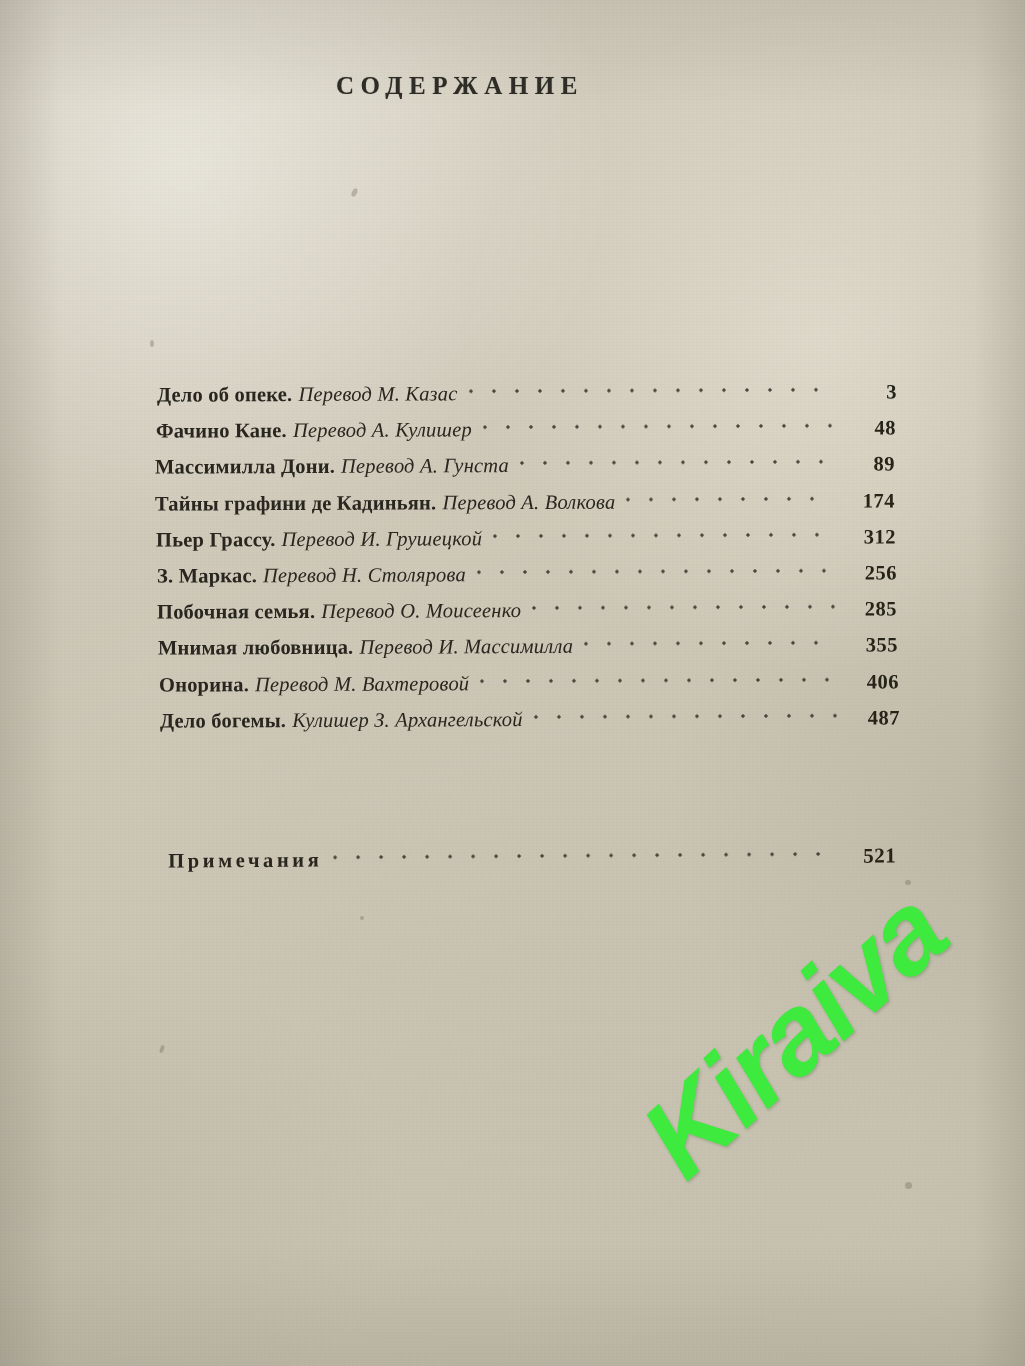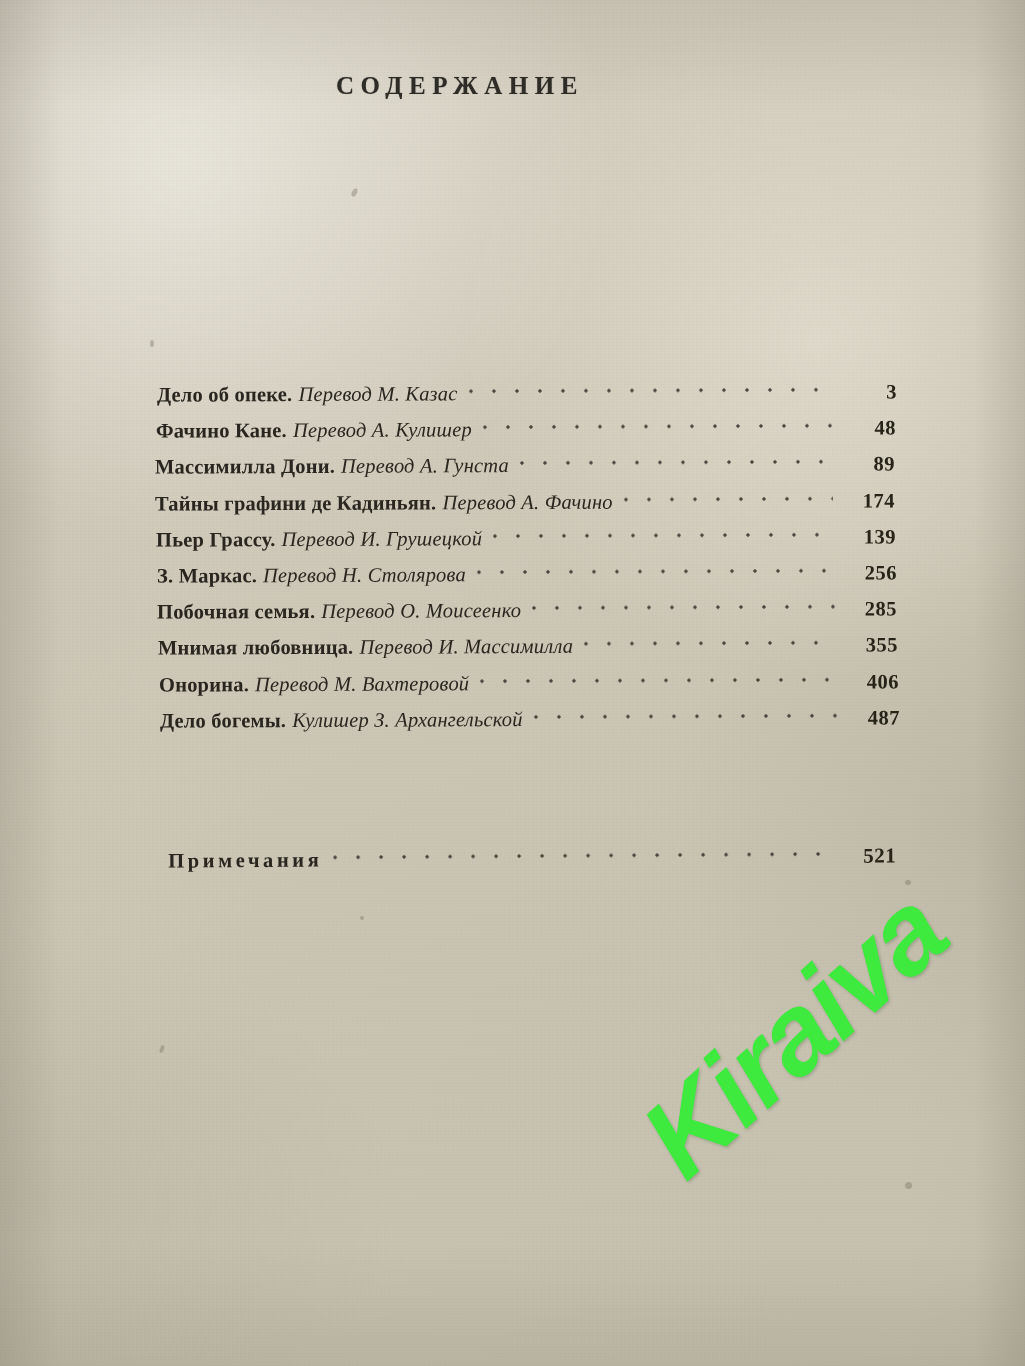--- a/index.html
+++ b/index.html
@@ -221,30 +221,30 @@
 
       <div class="toc-row">
         <span class="title">Массимилла Дони.</span>
         <span class="translator">Перевод А. Гунста</span>
         <span class="leader"></span>
         <span class="page-num">89</span>
       </div>
 
       <div class="toc-row">
         <span class="title">Тайны графини де Кадиньян.</span>
-        <span class="translator">Перевод А. Фачино</span>
+        <span class="translator">Перевод А. Волкова</span>
         <span class="leader"></span>
         <span class="page-num">174</span>
       </div>
 
       <div class="toc-row">
         <span class="title">Пьер Грассу.</span>
         <span class="translator">Перевод И. Грушецкой</span>
         <span class="leader"></span>
-        <span class="page-num">139</span>
+        <span class="page-num">312</span>
       </div>
 
       <div class="toc-row">
         <span class="title">З. Маркас.</span>
         <span class="translator">Перевод Н. Столярова</span>
         <span class="leader"></span>
         <span class="page-num">256</span>
       </div>
 
       <div class="toc-row">

